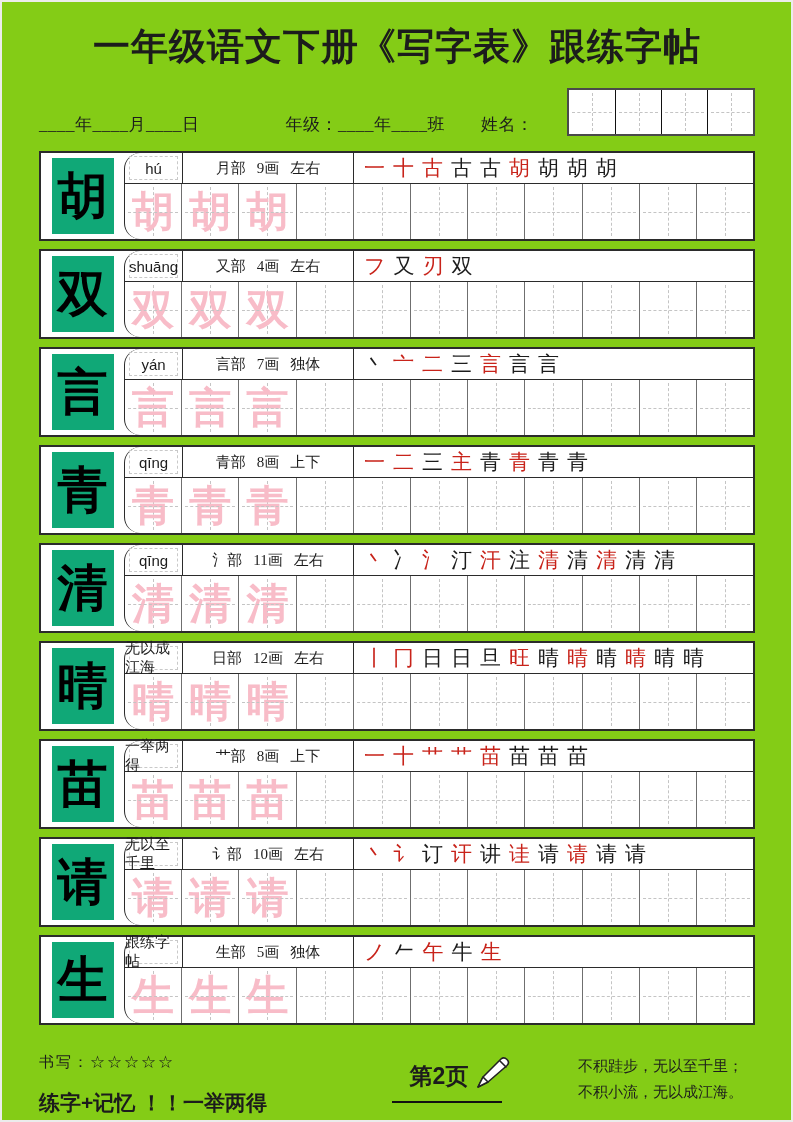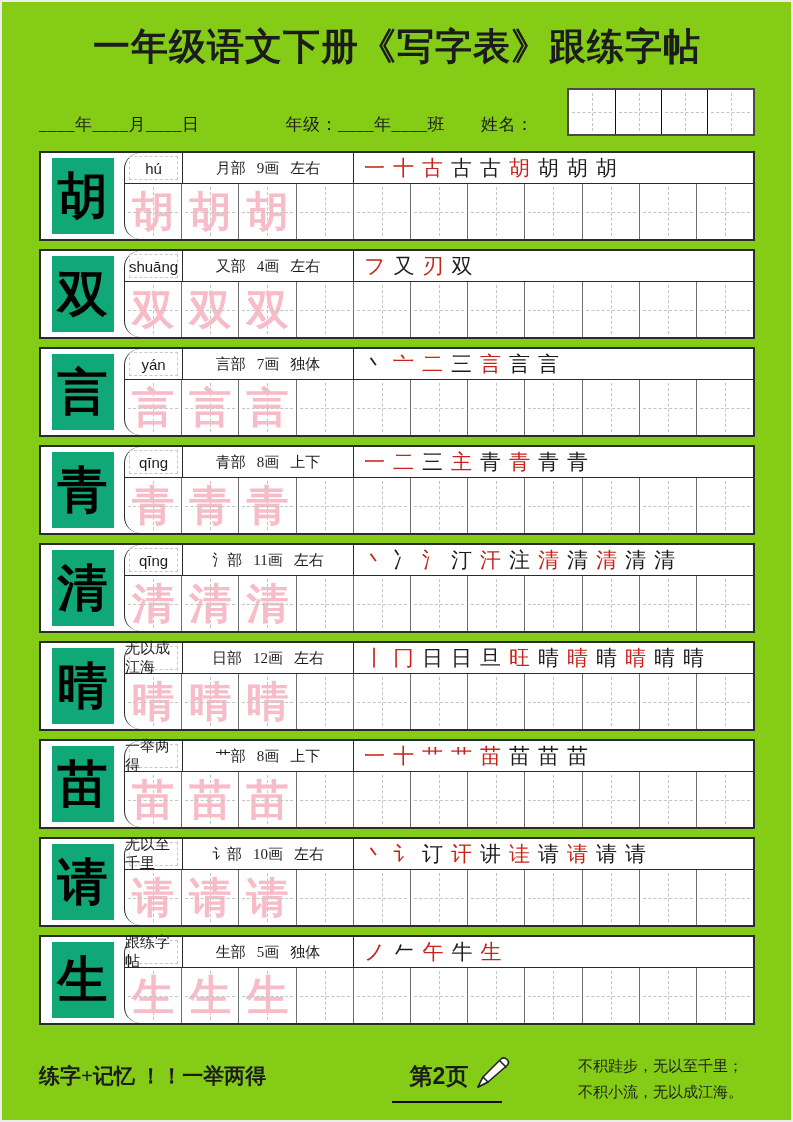--- a/index.html
+++ b/index.html
@@ -47,22 +47,22 @@
   .bottom-bar{flex:1;display:flex;}
   .cell{flex:1;position:relative;border-left:1px solid var(--line-mid);}
   .cell:first-child{border-left:none;}
   .pch{position:absolute;inset:0;display:flex;align-items:center;justify-content:center;
        font-size:42px;font-weight:700;color:var(--pink);line-height:1;}
 
   
   .footer{display:flex;margin-top:28px;align-items:flex-start;}
   .f-left{width:318px;}
   .rating{font-size:15px;letter-spacing:2px;}
-  .slogan{font-family:Liberation Serif, serif;font-size:21px;font-weight:800;
-          margin-top:9px;white-space:nowrap;}
+  .slogan{font-family:Liberation Sans, sans-serif;font-size:21px;font-weight:800;
+          margin-top:17px;white-space:nowrap;}
   .f-center{width:180px;text-align:center;position:relative;margin-top:8px;}
   .pageno-wrap{display:inline-block;position:relative;border-bottom:2.5px solid #111;
                padding:0 34px 9px 18px;}
   .pageno{font-family:"Liberation Sans","DejaVu Sans",sans-serif;font-size:23px;font-weight:700;}
   .pen{position:absolute;right:-12px;top:-6px;}
   .f-right{margin-left:auto;font-size:15px;line-height:1.75;text-align:right;padding-right:12px;}
 </style>
 </head>
 <body>
 
@@ -522,20 +522,23 @@
             <div class="cell xcell"></div>
             <div class="cell xcell"></div>
             <div class="cell xcell"></div>
           </div>
     </div>
   </section>
 </div>
 
   <div class="footer">
     <div class="f-left">
+      <div class="rating">
+        <span>书写：</span><span>☆☆☆☆☆</span>
+      </div>
       <div class="slogan">练字+记忆 ！！一举两得</div>
     </div>
     <div class="f-center">
       <span class="pageno-wrap">
         <span class="pageno">第2页</span>
         <svg class="pen" width="40" height="36" viewBox="0 0 40 36">
           <g fill="#ffffff" stroke="#222222" stroke-width="1.6" stroke-linejoin="round" stroke-linecap="round">
             <path d="M4 32 L9 22 L27 4 Q30 1.5 33 4.5 Q36 7.5 33 10.5 L14 27 Z"></path>
             <path d="M4 32 L9 22 L14 27 Z"></path>
             <line x1="26" y1="6" x2="32" y2="12"></line>

